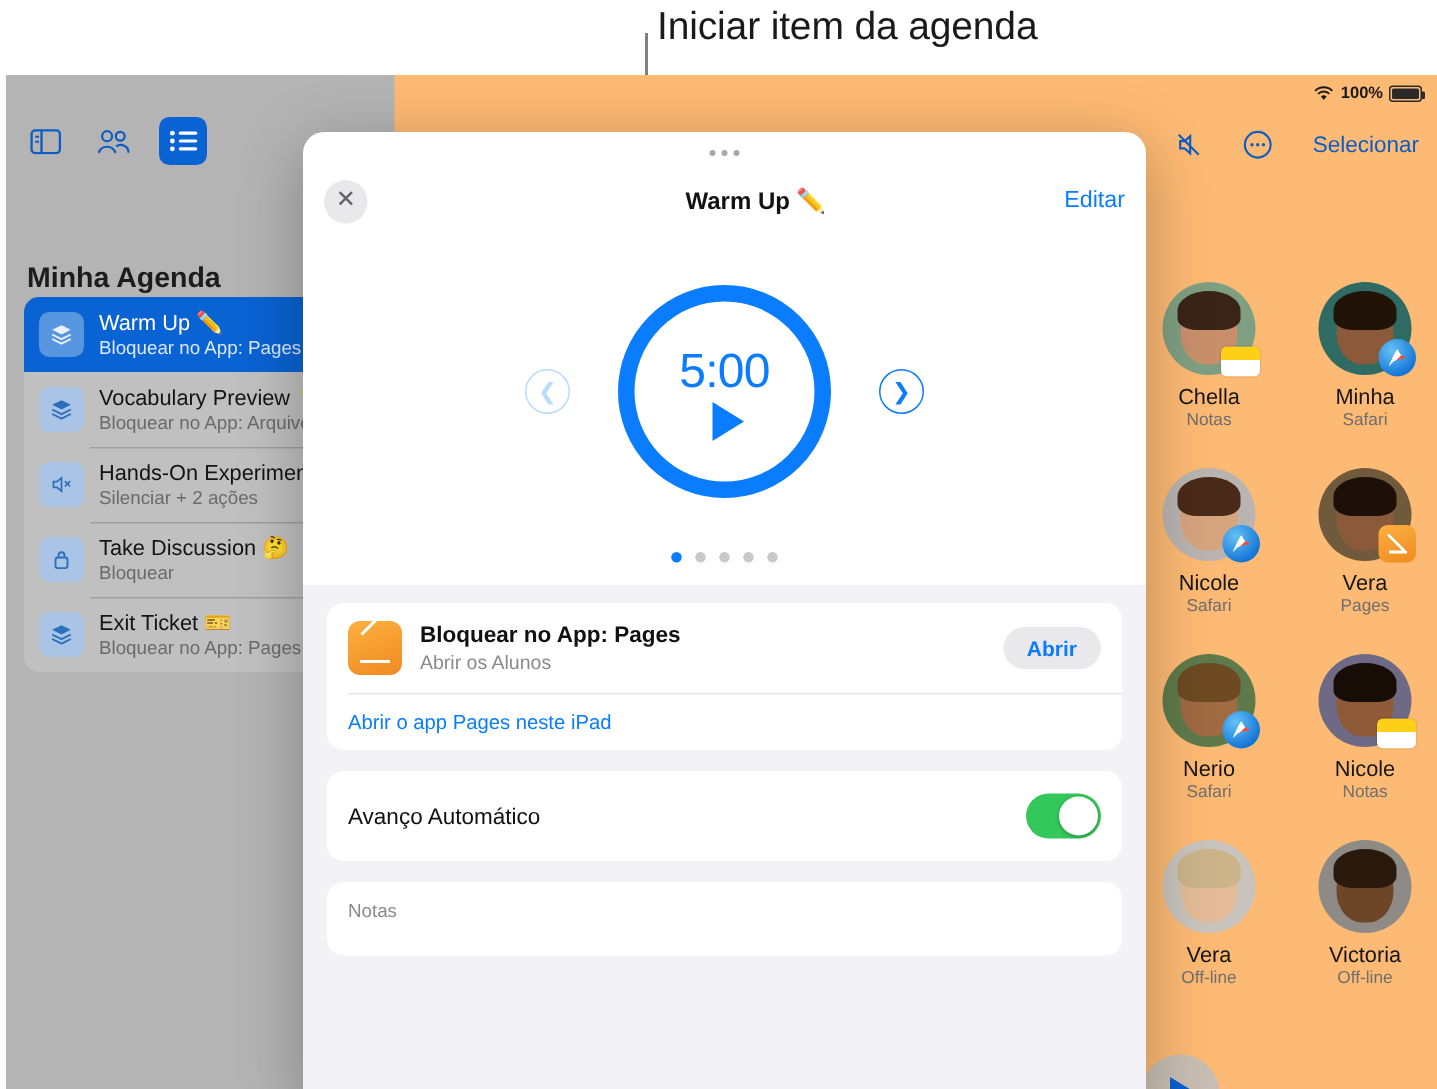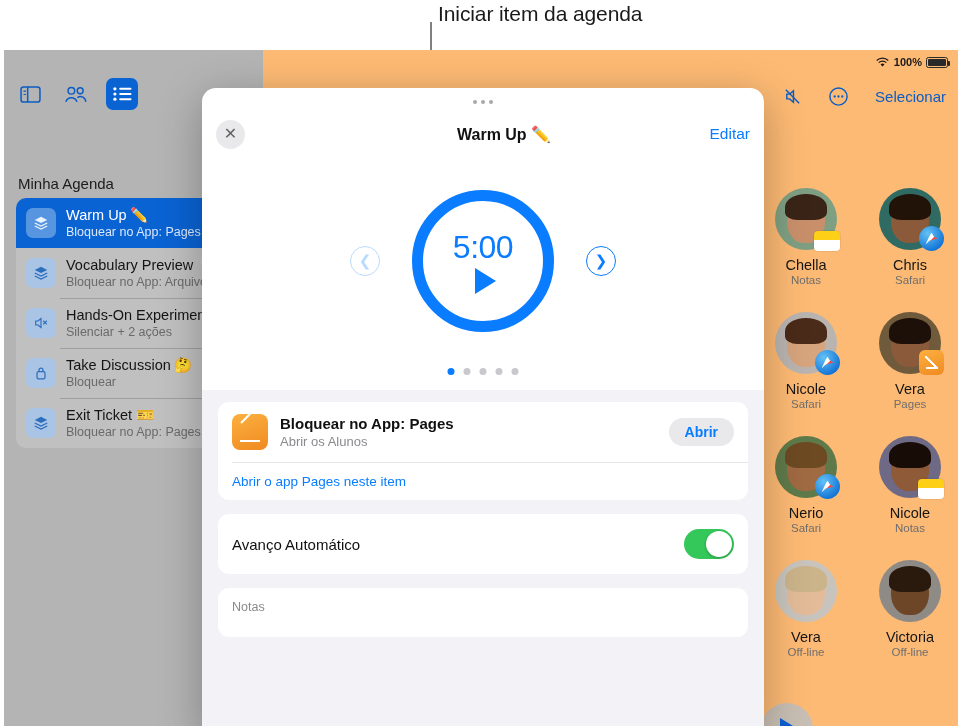--- a/index.html
+++ b/index.html
@@ -7,21 +7,21 @@
     width: 958px; height: 726px;
     font-family: "Liberation Sans", sans-serif;
     background: #ffffff;
     overflow: hidden;
   }
   #root { position: relative; width: 958px; height: 726px; }
 
   
   .callout-text {
     position: absolute; left: 438px; top: 2px;
-    font-size: 21px; color: #1a1a1a; white-space: nowrap;
+    font-size: 26px; color: #1a1a1a; white-space: nowrap;
     letter-spacing: -0.1px;
   }
   .callout-vline {
     position: absolute; left: 430px; top: 22px;
     width: 2px; height: 228px; background: #808080;
   }
   .callout-hline {
     position: absolute; left: 430px; top: 248px;
     width: 32px; height: 2px; background: #808080;
   }
@@ -67,21 +67,21 @@
     color: #0b5cc4;
   }
   .sb-ico.active { background: #0a63d3; color: #fff; }
 
   .sb-title {
     position: absolute; left: 12px; top: 85px;
     font-size: 30px; font-weight: bold; color: #111; letter-spacing: -0.5px;
   }
   .sb-sub {
     position: absolute; left: 14px; top: 125px;
-    font-size: 15px; font-weight: normal; color: #1c1c1c;
+    font-size: 19px; font-weight: bold; color: #1c1c1c;
   }
 
   .sb-list {
     position: absolute; left: 12px; top: 148px; width: 235px;
     border-radius: 10px; overflow: hidden; background: rgba(255,255,255,0.17);
   }
   .sb-item {
     display: flex; align-items: center; gap: 10px;
     padding: 7px 10px; height: 50px; position: relative;
   }
@@ -383,21 +383,21 @@
           <div class="stu-status">Notas</div>
         </div>
         <div class="stu">
           <div class="stu-av-wrap">
             <div class="stu-av" style="background:#2f6b62">
               <div class="face" style="background:#8a5a3a"></div>
               <div class="hair" style="background:#221309"></div>
             </div>
             <div class="badge safari"></div>
           </div>
-          <div class="stu-name">Chris</div>
+          <div class="stu-name">Minha</div>
           <div class="stu-status">Safari</div>
         </div>
         <div class="stu">
           <div class="stu-av-wrap">
             <div class="stu-av" style="background:#b9b4b0">
               <div class="face" style="background:#d6a47d"></div>
               <div class="hair" style="background:#4a2a18"></div>
             </div>
             <div class="badge safari"></div>
           </div>
@@ -597,21 +597,21 @@
         <div class="card">
           <div class="app-row">
             <div class="app-icon"></div>
             <div class="app-tt">
               <div class="app-name">Bloquear no App: Pages</div>
               <div class="app-sub">Abrir os Alunos</div>
             </div>
             <div class="open-btn">Abrir</div>
           </div>
           <div class="card-div"></div>
-          <div class="app-link">Abrir o app Pages neste item</div>
+          <div class="app-link">Abrir o app Pages neste iPad</div>
         </div>
 
         <div class="card">
           <div class="toggle-row">
             <div class="toggle-label">Avanço Automático</div>
             <div class="switch">
                 <i></i>
               </div>
           </div>
         </div>

